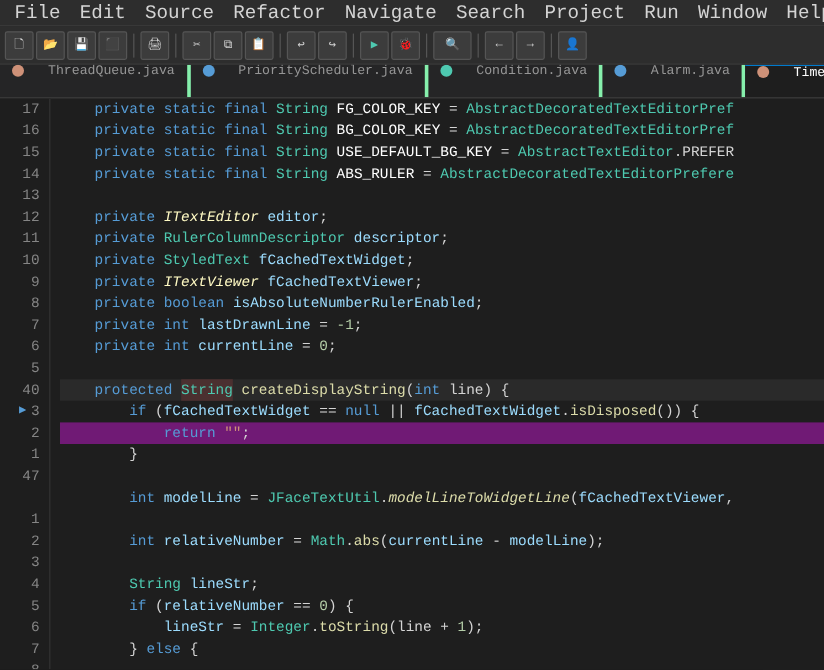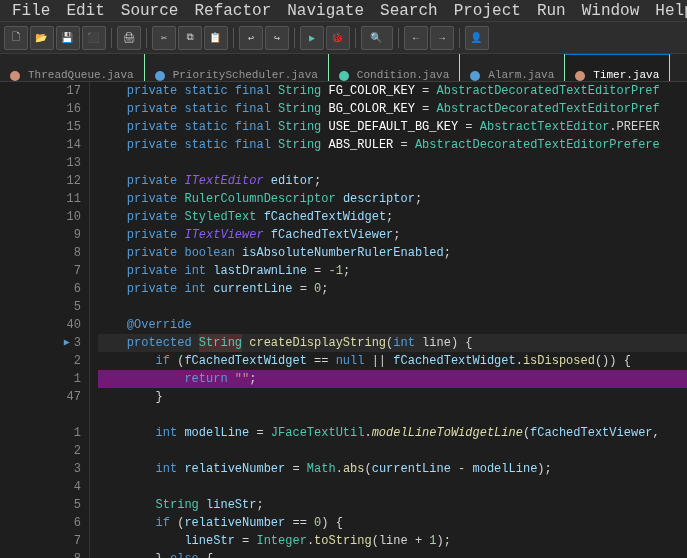--- a/index.html
+++ b/index.html
@@ -76,28 +76,28 @@
     #tab-bar {
       background: #252526;
       height: 28px;
       display: flex;
       align-items: stretch;
       border-bottom: 1px solid #3c3c3c;
       overflow: hidden;
     }
     .tab {
       display: flex;
-      align-items: flex-end;
+      align-items: flex-start;
       padding: 0 10px;
-      border-right: 1px solid #86efac;
+      border-right: 3px solid #86efac;
       cursor: pointer;
       color: #969696;
       font-size: 11px;
       white-space: nowrap;
-      gap: 8px;
+      gap: 20px;
     }
     .tab.active {
       background: #1e1e1e;
       color: #ffffff;
       border-top: 1px solid #007acc;
     }
     .tab-icon {
       width: 10px;
       height: 10px;
       border-radius: 50%;
@@ -119,21 +119,20 @@
     #gutter {
       min-width: 42px;
       background: #1e1e1e;
       color: #858585;
       padding: 0 8px 12px 4px;
       text-align: right;
       font-size: 12px;
       user-select: none;
       border-right: 1px solid #333;
       overflow: hidden;
-      margin-left: 48px;
     }
     .line-num {
       height: 18px;
       line-height: 18px;
       display: flex;
       align-items: center;
       justify-content: flex-end;
       gap: 4px;
     }
     .line-num .arrow {
@@ -159,21 +158,21 @@
     
     .kw { color: #569cd6; }
     .type { color: #4ec9b0; }      
     .string { color: #ce9178; }   
     .method { color: #dcdcaa; }    
     .annotation { color: #569cd6; } 
     .number { color: #b5cea8; } 
     .field { color: #9cdcfe; }     
     .const { color: #ffffff; }
     .plain { color: #d4d4d4; }
-    .italic-interface { color: #8b5cf6; font-style: italic; }
+    .italic-interface { color: #fef9c3; font-style: italic; }
     .highlight-word { background: #4b4b4b; }
   </style>
 </head>
 <body>
 
 <div id="menu-bar">
   <span class="menu-item">File</span>
   <span class="menu-item">Edit</span>
   <span class="menu-item">Source</span>
   <span class="menu-item">Refactor</span>
@@ -365,23 +364,20 @@
     <div class="code-line">
       <span class="plain">    </span><span class="kw">private</span><span class="plain"> </span><span class="kw">int</span><span class="plain"> </span><span class="field">lastDrawnLine</span><span class="plain"> = </span><span class="number">-1</span><span class="plain">;</span>
     </div>
 
     <div class="code-line">
       <span class="plain">    </span><span class="kw">private</span><span class="plain"> </span><span class="kw">int</span><span class="plain"> </span><span class="field">currentLine</span><span class="plain"> = </span><span class="number">0</span><span class="plain">;</span>
     </div>
 
     <div class="code-line">&nbsp;</div>
 
-    <div class="code-line">
-      <span class="plain">    </span><span class="annotation">@Override</span>
-    </div>
 
     <div class="code-line" style="background:#2a2a2a;">
       <span class="plain">    </span><span class="kw">protected</span><span class="plain"> </span><span class="highlight-word" style="background:#4b3030; color:#4ec9b0;">String</span><span class="plain"> </span><span class="method">createDisplayString</span><span class="plain">(</span><span class="kw">int</span><span class="plain"> line) {</span>
     </div>
 
     <div class="code-line">
       <span class="plain">        </span><span class="kw">if</span><span class="plain"> (</span><span class="field">fCachedTextWidget</span><span class="plain"> == </span><span class="kw">null</span><span class="plain"> || </span><span class="field">fCachedTextWidget</span><span class="plain">.</span><span class="method">isDisposed</span><span class="plain">()) {</span>
     </div>
 
     <div class="code-line" style="background:#701a75;">

